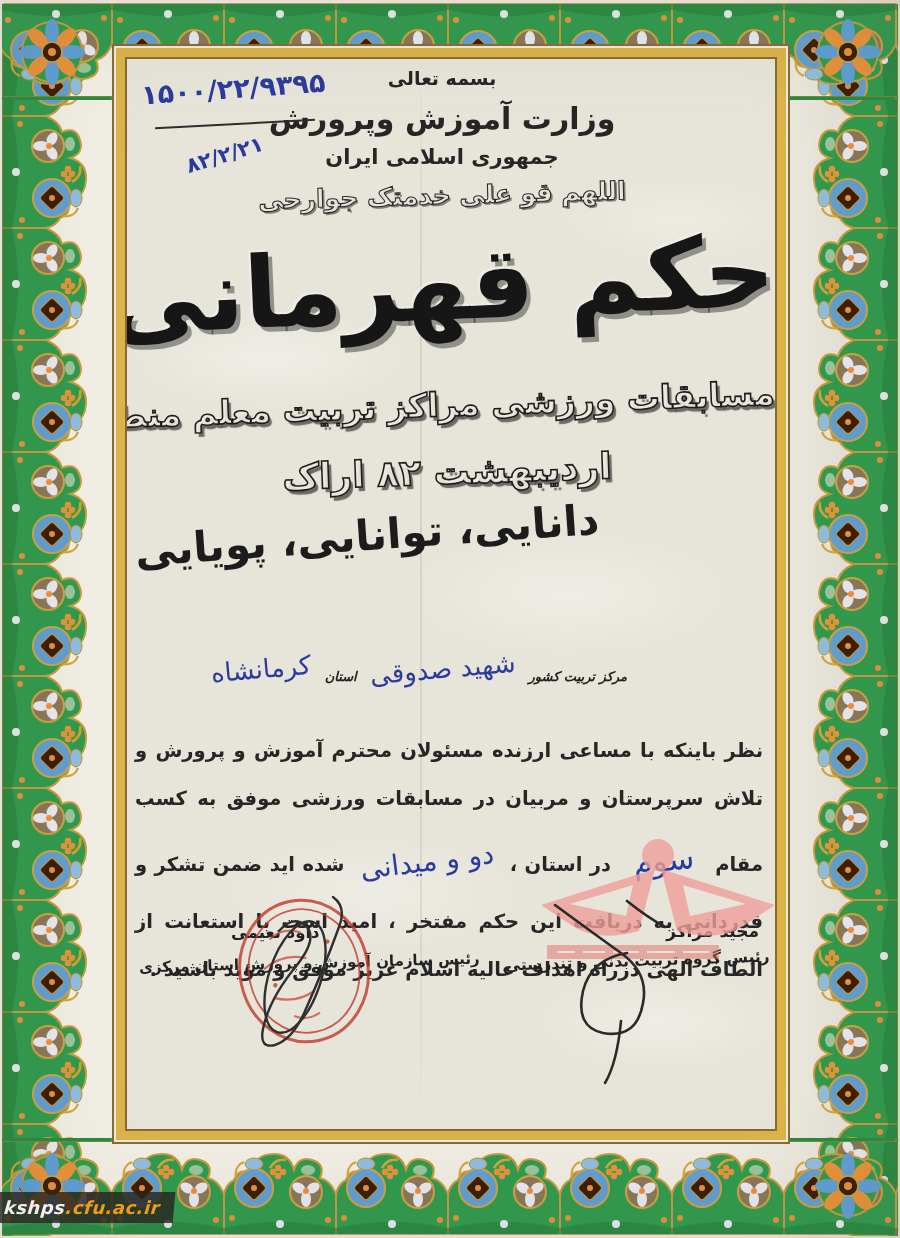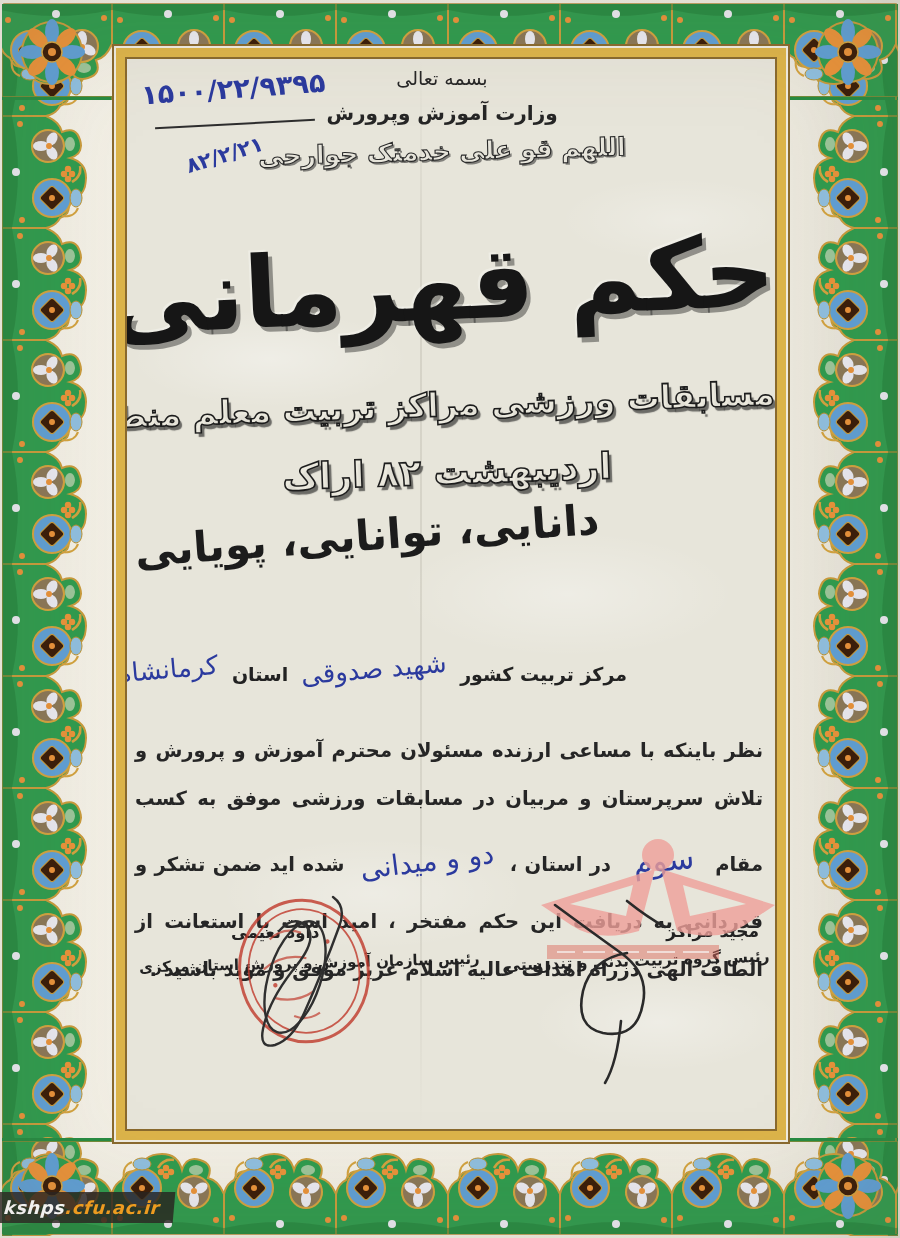--- a/index.html
+++ b/index.html
@@ -22,22 +22,22 @@
       radial-gradient(ellipse 200px 70px at 22% 28%, rgba(255,255,255,.34), transparent 70%),
       radial-gradient(ellipse 240px 90px at 68% 50%, rgba(255,255,255,.30), transparent 70%),
       radial-gradient(ellipse 220px 80px at 38% 78%, rgba(255,255,255,.28), transparent 70%),
       radial-gradient(ellipse 180px 70px at 82% 90%, rgba(255,255,255,.30), transparent 70%),
       radial-gradient(ellipse 170px 60px at 85% 15%, rgba(255,255,255,.24), transparent 70%);
   }
   .crease{position:absolute;left:293px;top:0;width:2px;height:100%;
     background:linear-gradient(180deg,rgba(120,115,100,.0),rgba(120,115,100,.16) 20%,rgba(120,115,100,.14) 80%,rgba(120,115,100,0));z-index:3;}
   
   .head-col{position:absolute;left:115px;top:8px;width:400px;text-align:center;color:#262626;z-index:4;}
-  .bismillah{font-size:19px;font-weight:normal;}
-  .ministry{font-size:20px;font-weight:bold;margin-top:12px;}
+  .bismillah{font-size:19px;font-weight:bold;}
+  .ministry{font-size:30px;font-weight:bold;margin-top:12px;}
   .country{font-size:21px;font-weight:bold;margin-top:9px;}
   .prayer{
     font-size:25px;font-weight:bold;margin-top:12px;
     color:rgba(233,231,221,.95);-webkit-text-stroke:1.1px #2a2a2a;
     text-shadow:2px 2px 0 rgba(45,45,45,.55);
     transform:rotate(-1.5deg);
   }
   .ink{color:#2b3a9e;}
   .ref-number{position:absolute;left:14px;top:14px;font-size:27px;font-weight:bold;
     letter-spacing:2px;direction:ltr;transform:rotate(-4deg);z-index:4;}
@@ -57,21 +57,21 @@
   .sub-title2{position:absolute;left:60px;top:392px;width:520px;text-align:center;
     font-size:36px;font-weight:bold;white-space:nowrap;
     color:rgba(235,233,222,.92);-webkit-text-stroke:1.6px #1d1d1d;
     text-shadow:3px 4px 1px rgba(25,25,25,.6);transform:rotate(-2deg);z-index:4;}
   .motto{position:absolute;left:0px;top:452px;width:480px;text-align:center;
     font-size:42px;font-weight:bold;color:#1c1c1c;white-space:nowrap;
     transform:rotate(-4deg);z-index:4;}
   
   .recipient{position:absolute;right:148px;top:598px;display:flex;direction:rtl;
     align-items:baseline;gap:13px;white-space:nowrap;z-index:4;}
-  .recipient .label{font-size:19px;font-weight:bold;color:#222;}
+  .recipient .label{font-size:13px;font-weight:bold;color:#222;font-style:italic;}
   .recipient .hand{font-size:26px;display:inline-block;transform:rotate(-5deg) translateY(-3px);}
   
   .body-text{position:absolute;left:8px;right:12px;top:668px;margin:0;
     font-size:19.5px;font-weight:bold;color:#262626;line-height:2.45;
     text-align:justify;z-index:4;}
   .body-text .rank{font-size:31px;display:inline-block;transform:rotate(-6deg);margin:0 14px;font-weight:normal;}
   .body-text .field{font-size:28px;display:inline-block;transform:rotate(-7deg);margin:0 8px;font-weight:normal;}
   
   .sig{position:absolute;z-index:4;color:#222;white-space:nowrap;}
   .sig-left-name{left:104px;top:864px;font-size:16.5px;font-weight:bold;}
@@ -165,20 +165,21 @@
 
 <div class="frame">
  <div class="frame-gold">
   <div class="paper">
 
     <div class="crease"></div>
 
     <div class="head-col">
       <div class="bismillah">بسمه تعالی</div>
       <div class="ministry">وزارت آموزش وپرورش</div>
+      <div class="country">جمهوری اسلامی ایران</div>
       <div class="prayer">اللهم قو علی خدمتک جوارحی</div>
     </div>
 
     <div class="ref-number ink">۱۵۰۰/۲۲/۹۳۹۵</div>
     <div class="ref-line"></div>
     <div class="ref-date ink">۸۲/۲/۲۱</div>
 
     <div class="main-title">حکم قهرمانی</div>
     <div class="sub-title">مسابقات ورزشی مراکز تربیت معلم منطقه دو کشور</div>
     <div class="sub-title2">اردیبهشت ۸۲ اراک</div>

